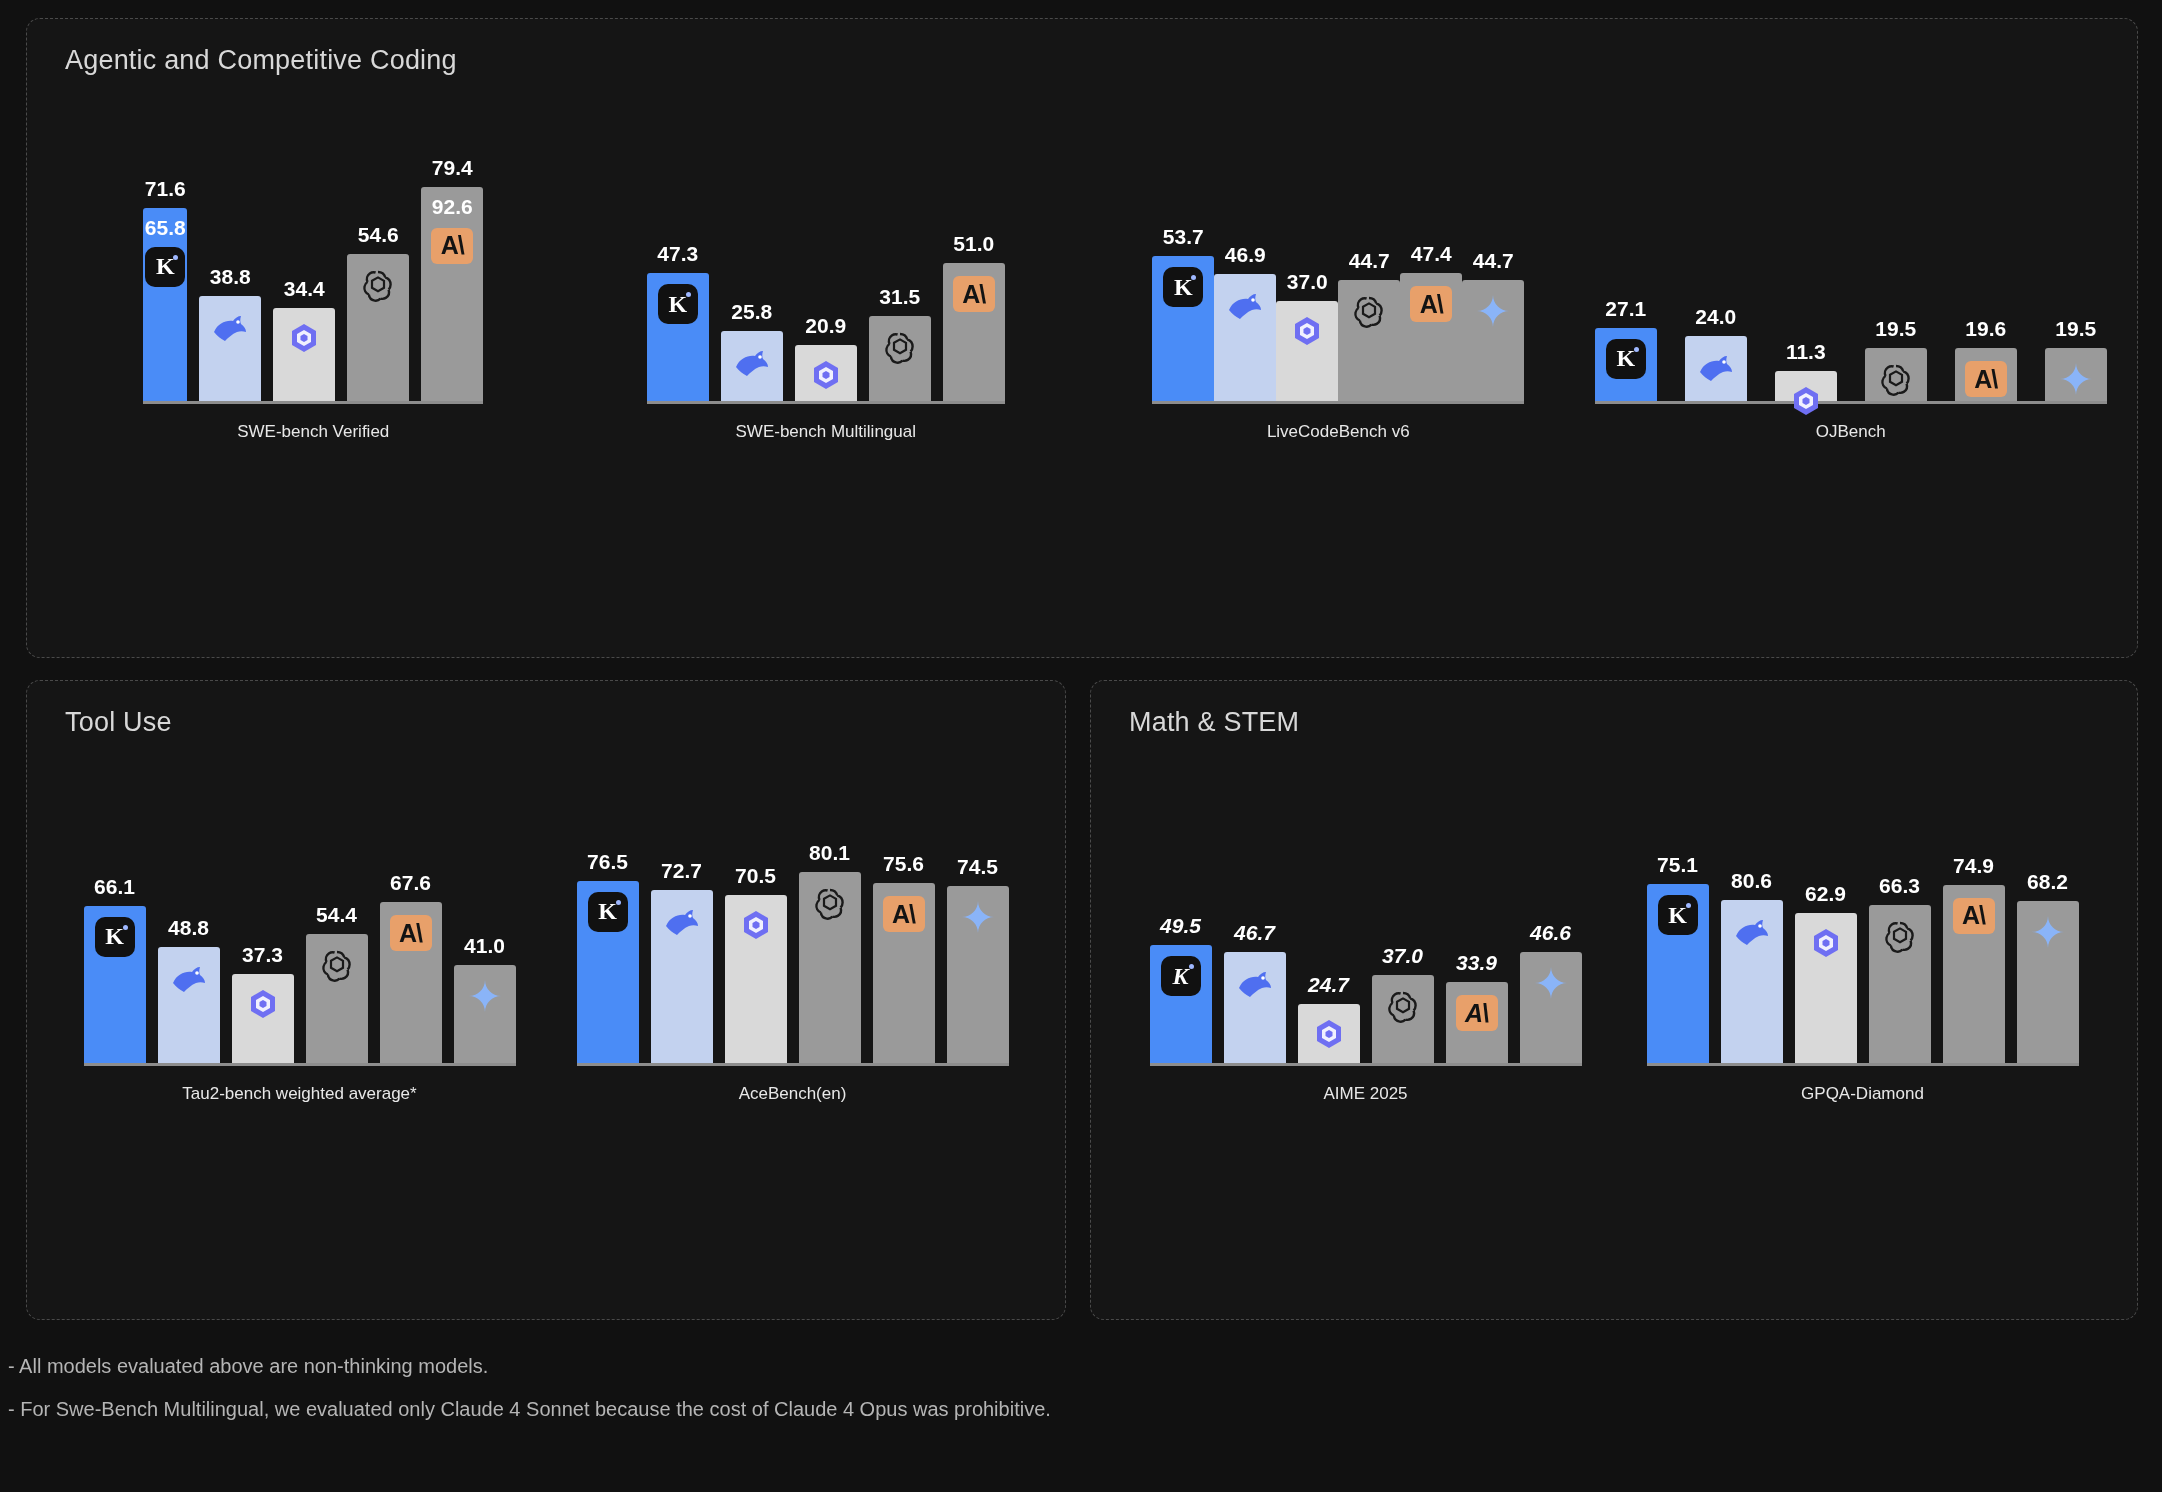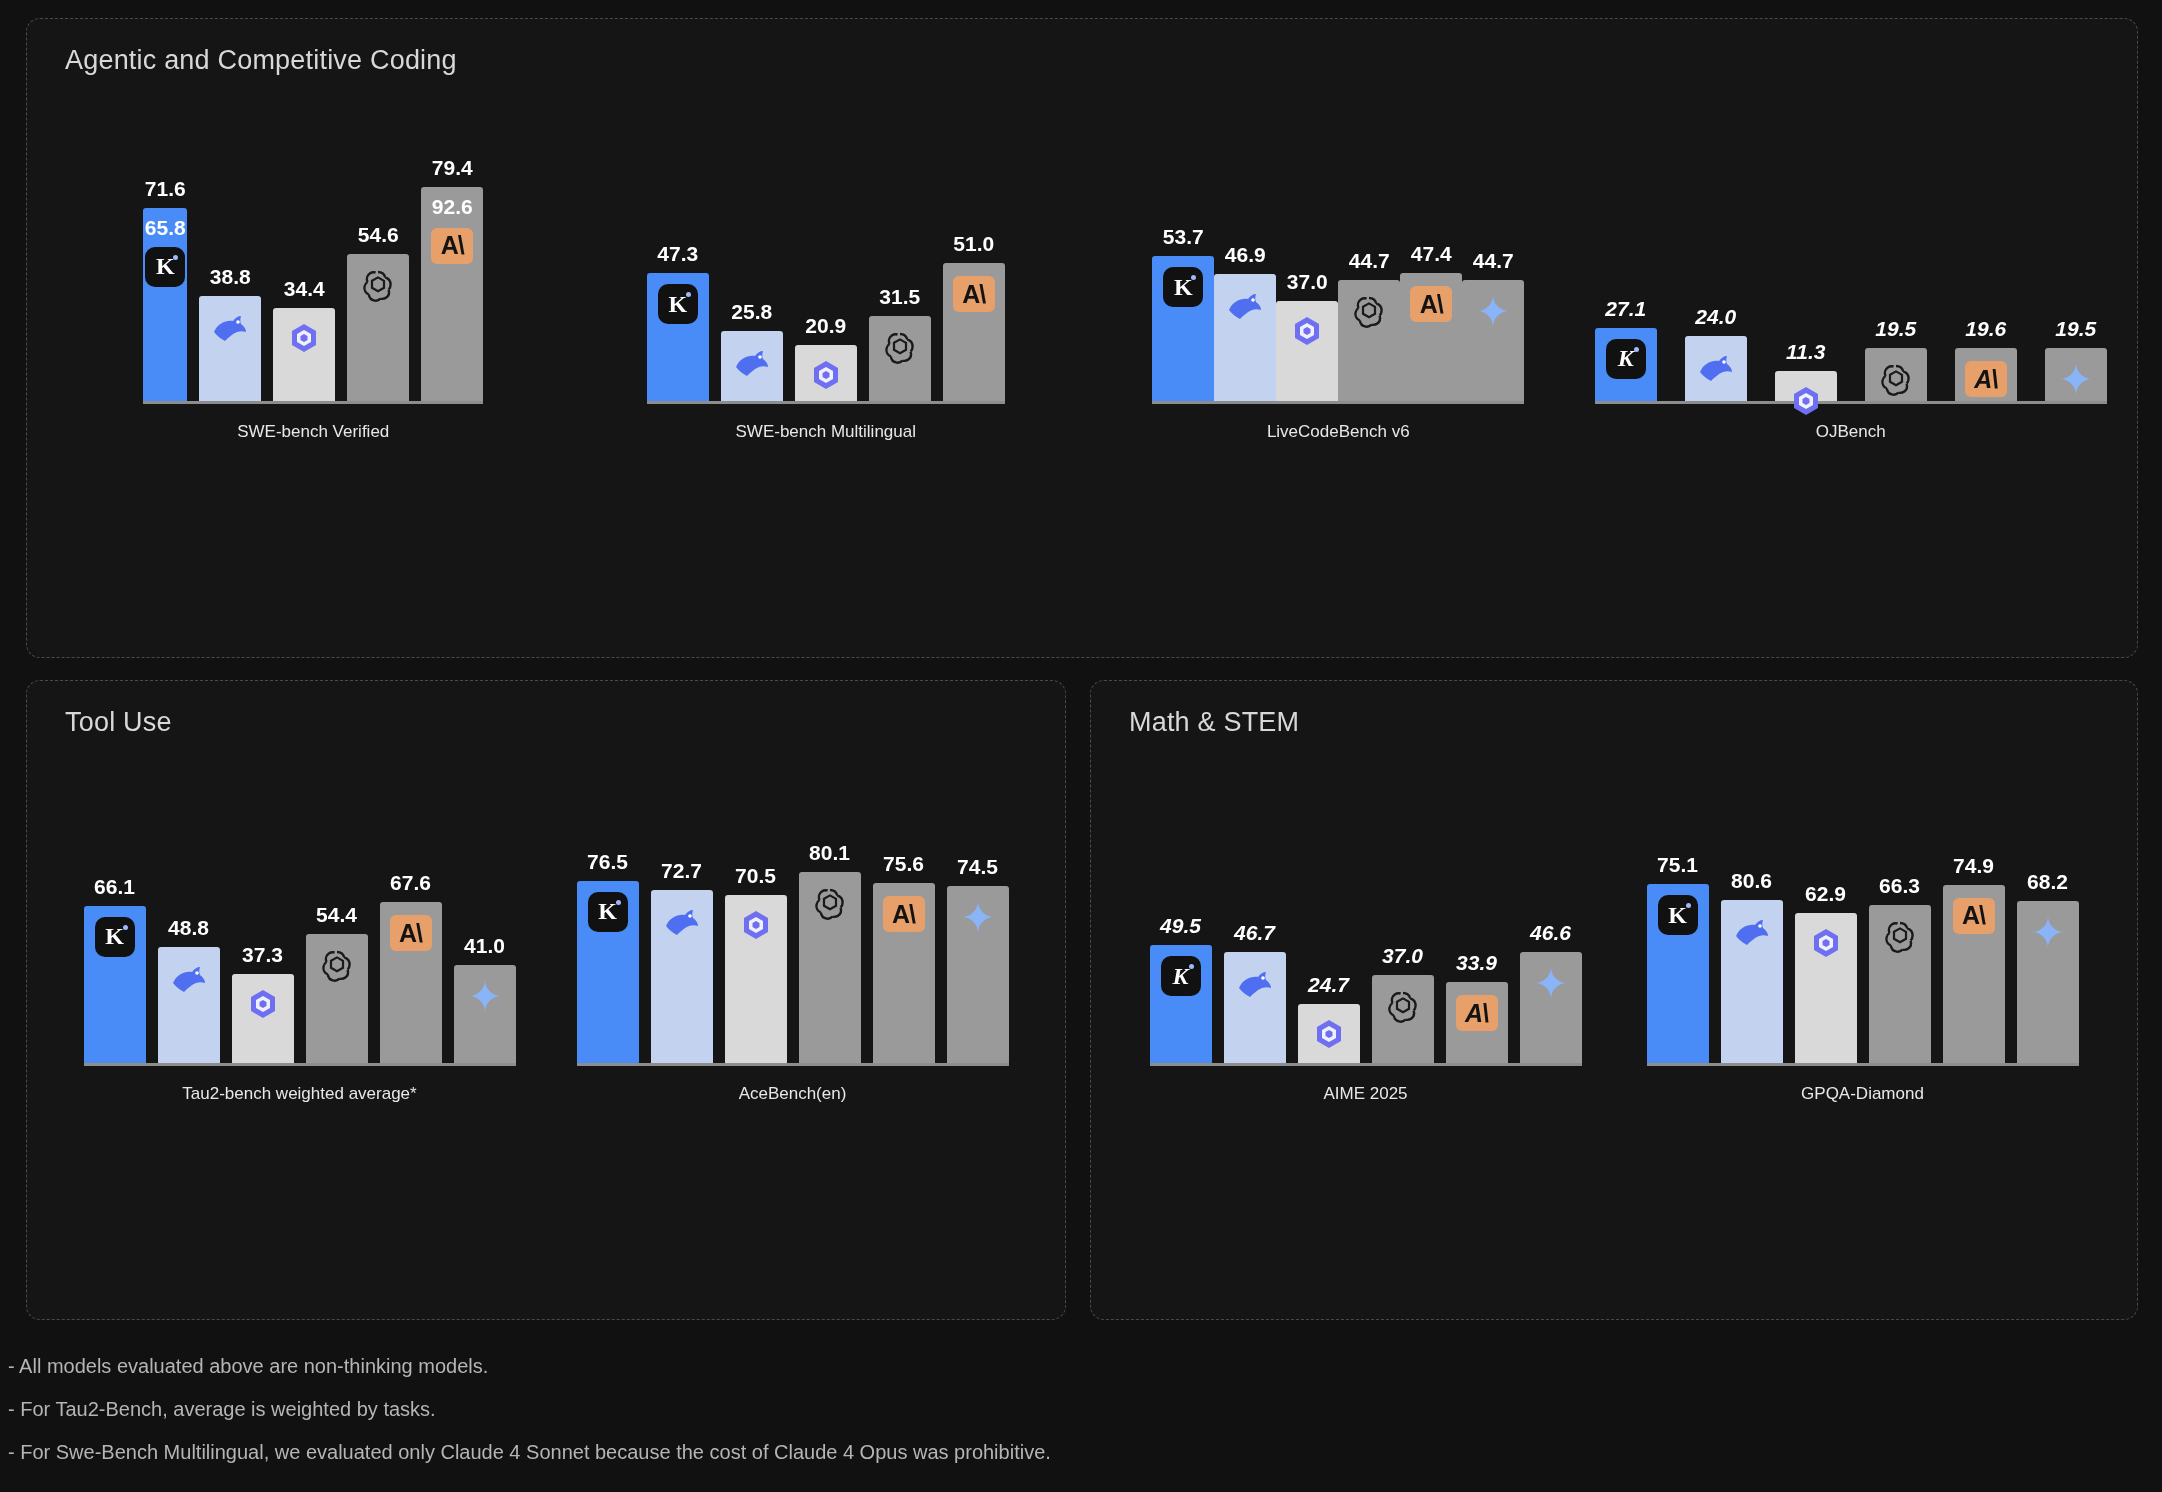--- a/index.html
+++ b/index.html
@@ -377,21 +377,21 @@
                       <path d="M17 1c0 8.8 7.2 16 16 16-8.8 0-16 7.2-16 16 0-8.8-7.2-16-16-16 8.8 0 16-7.2 16-16z" fill="#8ab4f8"></path>
                     </svg>
                   </span>
                 </span>
               </div>
             </div>
           </div>
           <div class="group-label">LiveCodeBench v6</div>
         </div>
         <div class="group">
-          <div class="plot" style="height: 300px; gap: 28px; font-style: italic;">
+          <div class="plot" style="height: 300px; gap: 28px;">
             <div class="bar-wrap">
               <div class="bar-label">27.1</div>
               <div class="bar" style="height: 73.17px; width: 62px; background: rgb(74, 140, 247);">
                 <span class="icon-badge">
                   <span class="ico-kimi">K</span>
                 </span>
               </div>
             </div>
             <div class="bar-wrap">
               <div class="bar-label">24.0</div>
@@ -768,17 +768,16 @@
               </div>
             </div>
           </div>
           <div class="group-label">GPQA-Diamond</div>
         </div>
       </div>
   </div>
 
   <div class="footnotes">
     <div class="footnote">- All models evaluated above are non-thinking models.</div>
-    <div class="footnote">- For Tau2-Bench, average is weighted by tasks.</div>
     <div class="footnote">- For Swe-Bench Multilingual, we evaluated only Claude 4 Sonnet because the cost of Claude 4 Opus was prohibitive.</div>
   </div>
 
 </div>
 
 </body></html>

